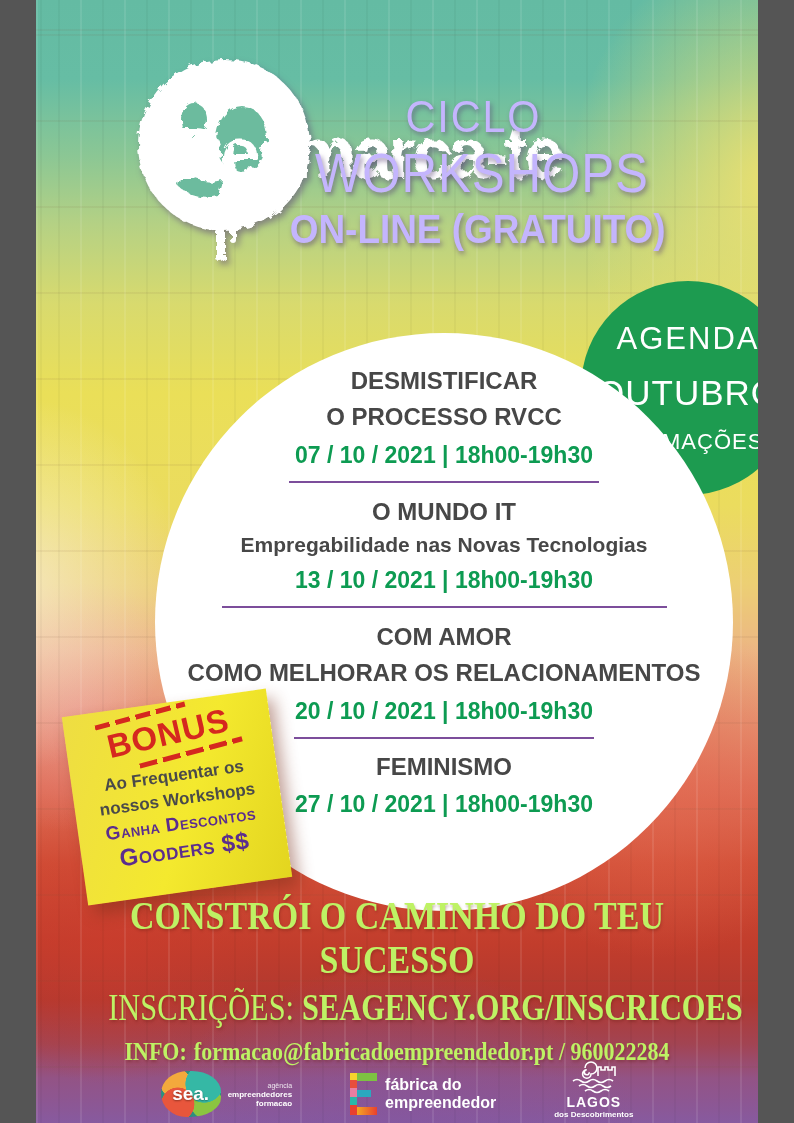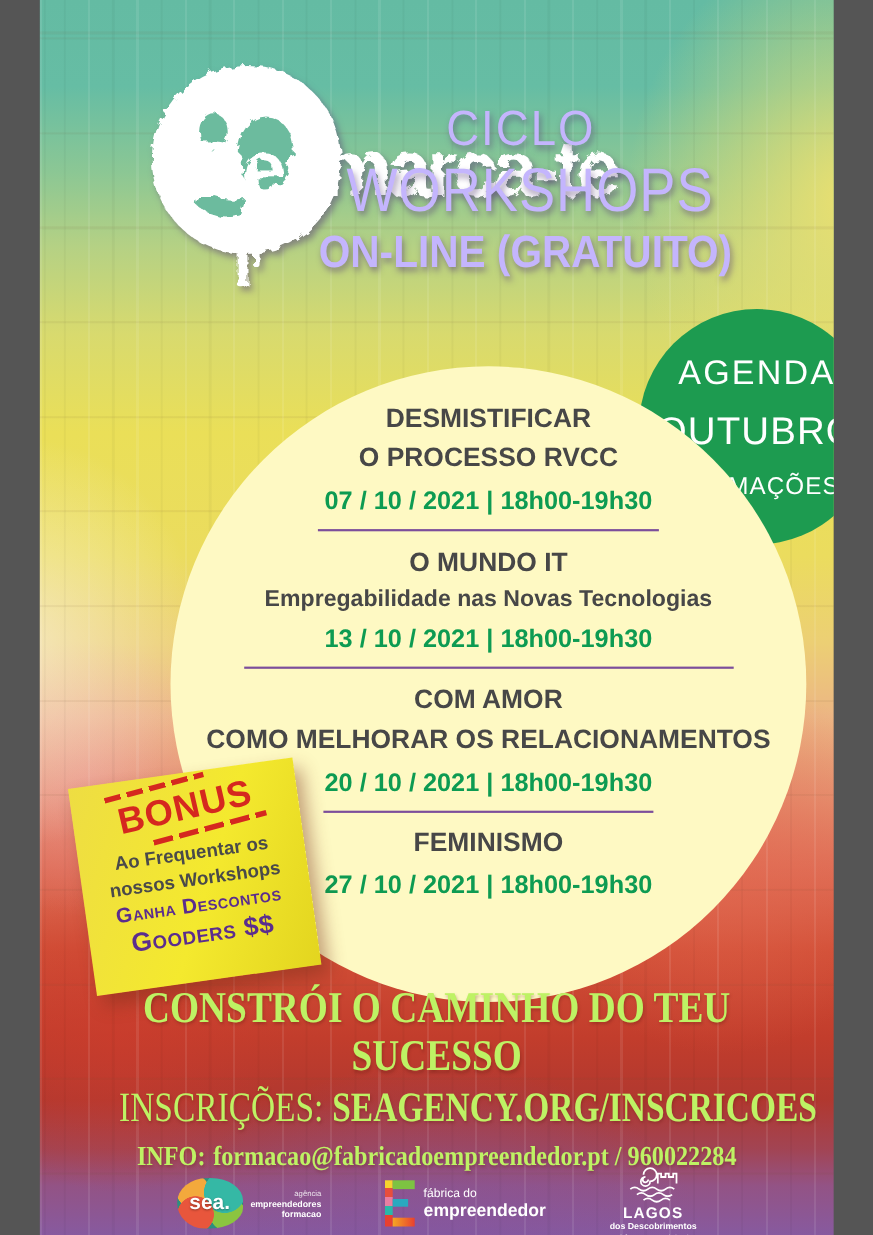--- a/index.html
+++ b/index.html
@@ -40,21 +40,21 @@
   .ht3{font-size:41px;font-weight:700;letter-spacing:0;margin-top:8px;transform:scaleX(.90);transform-origin:right;}
   
   .badge{position:absolute;left:545px;top:281px;width:214px;height:214px;border-radius:50%;
     background:#1d9b50;color:#fff;display:flex;flex-direction:column;align-items:center;
     justify-content:center;gap:16px;z-index:2;text-align:center;}
   .b1{font-size:31px;letter-spacing:2px;font-weight:400;}
   .b2{font-size:35px;letter-spacing:1px;font-weight:400;}
   .b3{font-size:22px;letter-spacing:1px;font-weight:400;}
   
   .circle{position:absolute;left:119px;top:333px;width:578px;height:578px;border-radius:50%;
-    background:#fef9c3;z-index:3;box-sizing:border-box;display:flex;flex-direction:column;
+    background:#ffffff;z-index:3;box-sizing:border-box;display:flex;flex-direction:column;
     align-items:center;padding-top:30px;}
   .w-title{font-size:24px;font-weight:700;color:#474747;line-height:36px;text-align:center;white-space:nowrap;}
   .w-sub{font-size:21px;font-weight:700;color:#474747;line-height:30px;white-space:nowrap;}
   .w-date{font-size:23px;font-weight:700;color:#0d9b52;line-height:30px;margin-top:5px;white-space:nowrap;}
   .divider{height:2px;background:#7c4e9b;margin:11px 0;}
   .d1{width:310px;} .d2{width:445px;} .d3{width:300px;}
   .w-item{display:flex;flex-direction:column;align-items:center;}
   
   .sticky{position:absolute;left:38px;top:702px;width:206px;height:190px;z-index:4;
     background:linear-gradient(115deg,#eedd43 0%,#f4e92e 55%,#e3d51f 100%);
@@ -97,21 +97,21 @@
   .sea-tags .t2{font-weight:700;}
   .fab{display:flex;align-items:center;gap:8px;}
   .fab-e{position:relative;width:27px;height:42px;}
   .fab-e .col{position:absolute;left:0;top:0;width:7px;height:42px;
     background:linear-gradient(180deg,#f6d32d 0 16%,#e84e3c 16% 36%,#e87ea1 36% 56%,#29b8a8 56% 76%,#e8402f 76% 100%);}
   .fab-e .bar1{position:absolute;left:7px;top:0;width:20px;height:8px;background:#7dc242;}
   .fab-e .bar2{position:absolute;left:7px;top:17px;width:14px;height:7px;background:#2aa9bf;}
   .fab-e .bar3{position:absolute;left:7px;bottom:0;width:20px;height:8px;
     background:linear-gradient(90deg,#f5a623,#e8402f);}
   .fab-text{text-align:left;line-height:1;}
-  .fab-text .f1{font-size:11px;font-weight:400;}
+  .fab-text .f1{font-size:16px;font-weight:700;}
   .fab-text .f2{font-size:16px;font-weight:700;margin-top:2px;}
   .lagos{display:flex;flex-direction:column;align-items:center;line-height:1;}
   .lagos .l1{font-size:14px;font-weight:800;letter-spacing:1px;margin-top:1px;}
   .lagos .l2{font-size:8px;font-weight:700;margin-top:2px;}
   .lagos .l3{font-size:8px;opacity:.85;margin-top:3px;}
 </style>
 </head>
 <body>
 
 <div class="poster">

